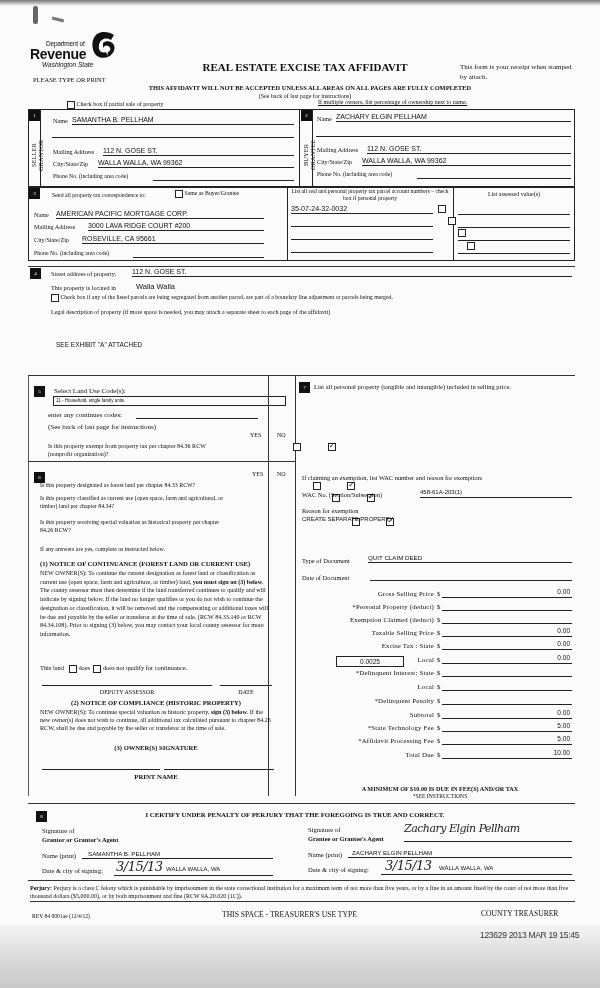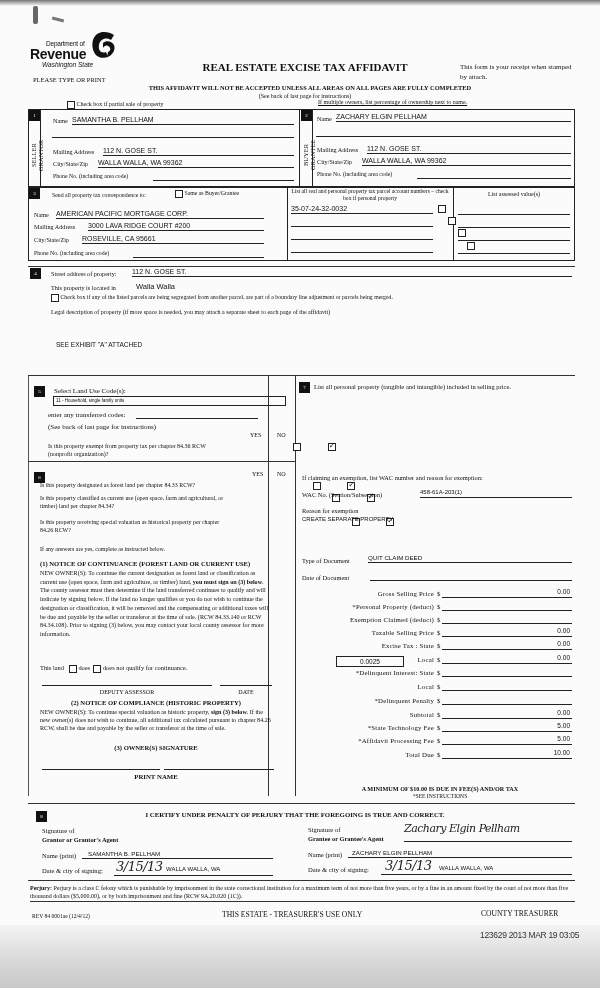--- a/index.html
+++ b/index.html
@@ -142,21 +142,21 @@
 
   
   <div class="abs" style="left:268px;top:376px;width:1px;height:420px;background:#333;"></div>
   <div class="abs" style="left:295px;top:376px;width:1px;height:420px;background:#333;"></div>
   <div class="abs" style="left:28px;top:376px;width:1px;height:420px;background:#555;"></div>
 
   
   <div class="num" style="left:34px;top:386px;">5</div>
   <div class="lbl" style="left:54px;top:387px;font-size:7px;">Select Land Use Code(s):</div>
   <div class="abs box fill" style="left:53px;top:396px;width:233px;height:10px;font-size:4.5px;line-height:8px;padding-left:2px;">11 - Household, single family units</div>
-  <div class="lbl" style="left:48px;top:411px;font-size:7px;">enter any transferred codes:</div>
+  <div class="lbl" style="left:48px;top:411px;font-size:7px;">enter any continues codes:</div>
   <div class="abs uline" style="left:136px;top:410px;width:122px;height:9px;"></div>
   <div class="lbl" style="left:48px;top:423px;font-size:7px;">(See back of last page for instructions)</div>
   <div class="lbl" style="left:250px;top:432px;font-size:6px;">YES</div>
   <div class="lbl" style="left:277px;top:432px;font-size:6px;">NO</div>
   <div class="abs" style="left:48px;top:442px;width:180px;font-size:6px;line-height:8px;">Is this property exempt from property tax per chapter 84.36 RCW (nonprofit organization)?</div>
   <span class="cb abs" style="left:254px;top:443px;"></span>
   <span class="cb abs checked" style="left:279px;top:443px;"></span>
   <div class="abs" style="left:28px;top:461px;width:268px;height:1px;background:#333;"></div>
 
   
@@ -284,16 +284,16 @@
     <span class="sig" style="position:absolute;left:4px;top:-1px;font-size:13px;">3/15/13</span>
     <span class="fill" style="position:absolute;left:58px;top:6px;font-size:6px;">WALLA WALLA, WA</span>
   </div>
   <div class="abs" style="left:28px;top:880px;width:547px;height:1px;background:#333;"></div>
 
   
   <div class="abs" style="left:30px;top:884px;width:545px;font-size:6px;line-height:8px;border-bottom:1px solid #333;padding-bottom:1px;">
     <span class="b">Perjury:</span><span> Perjury is a class C felony which is punishable by imprisonment in the state correctional institution for a maximum term of not more than five years, or by a fine in an amount fixed by the court of not more than five thousand dollars ($5,000.00), or by both imprisonment and fine (RCW 9A.20.020 (1C)).</span>
   </div>
   <div class="abs" style="left:32px;top:913px;font-size:5.6px;">REV 84 0001ae (12/4/12)</div>
-  <div class="abs" style="left:222px;top:910px;font-size:7.6px;">THIS ESTATE - TREASURER'S USE ONLY</div>
+  <div class="abs" style="left:222px;top:910px;font-size:7.6px;">THIS SPACE - TREASURER'S USE TYPE</div>
   <div class="abs" style="left:481px;top:909px;font-size:7.6px;">COUNTY TREASURER</div>
-  <div class="abs sans" style="left:480px;top:930px;font-size:8.5px;color:#333;letter-spacing:-0.3px;">123629 2013 MAR 19 03:05</div>
+  <div class="abs sans" style="left:480px;top:930px;font-size:8.5px;color:#333;letter-spacing:-0.3px;">123629 2013 MAR 19 15:45</div>
 </div>
 
 </body></html>

